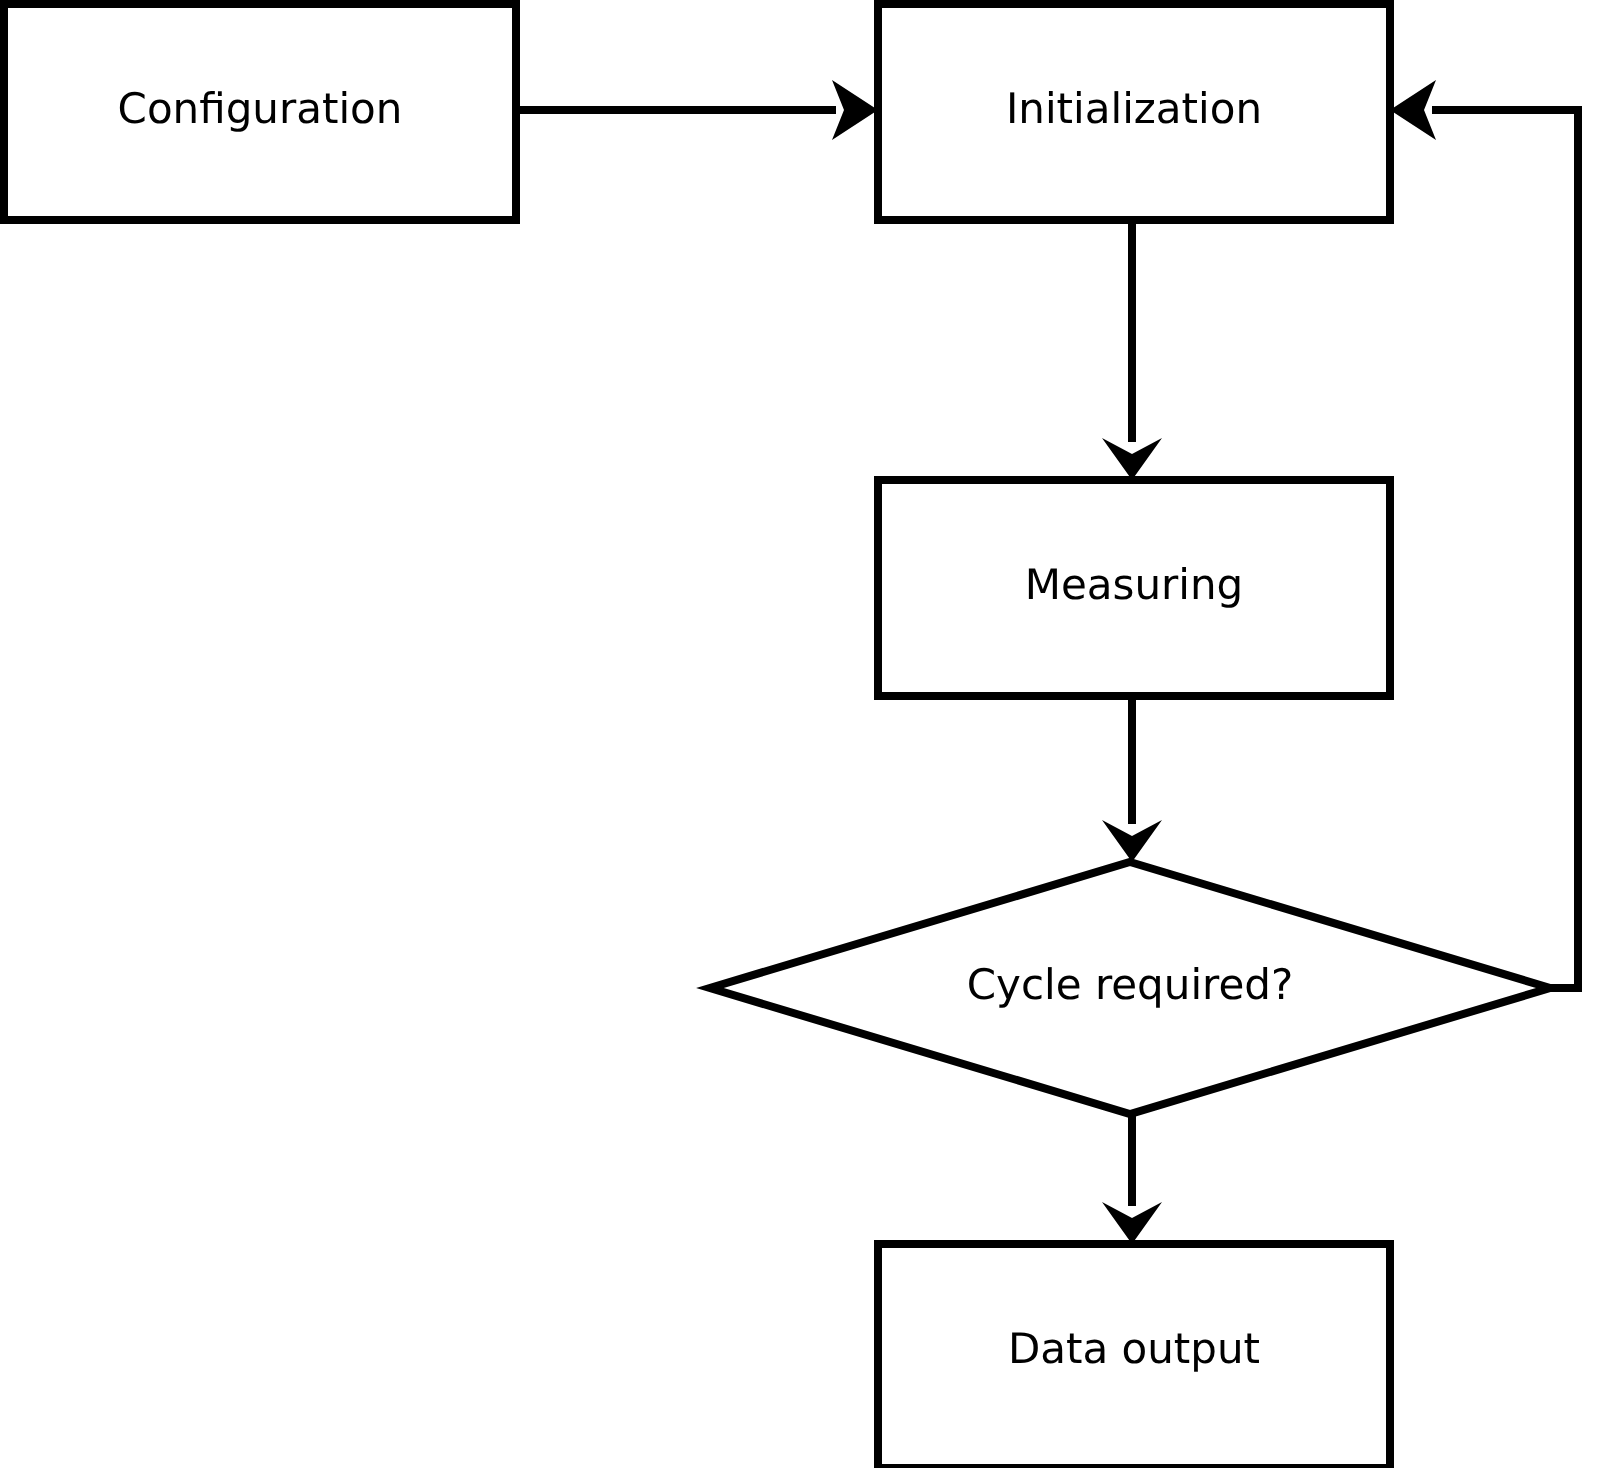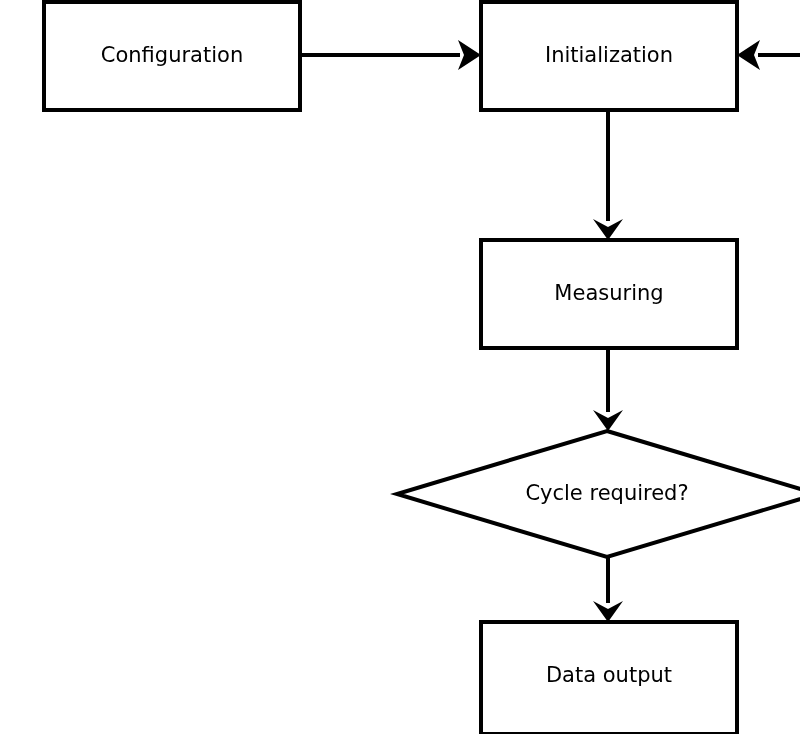--- a/index.html
+++ b/index.html
@@ -11,21 +11,20 @@
     width: 800px;
     height: 734px;
     overflow: hidden;
     font-family: "DejaVu Sans", sans-serif;
   }
   #diagram-root {
     position: relative;
     width: 723px;
     height: 734px;
     background: #ffffff;
-    margin-left: 42px;
   }
   svg.flowchart {
     display: block;
     width: 800px;
     height: 734px;
   }
   .node-shape {
     fill: #ffffff;
     stroke: #000000;
     stroke-width: 4;

